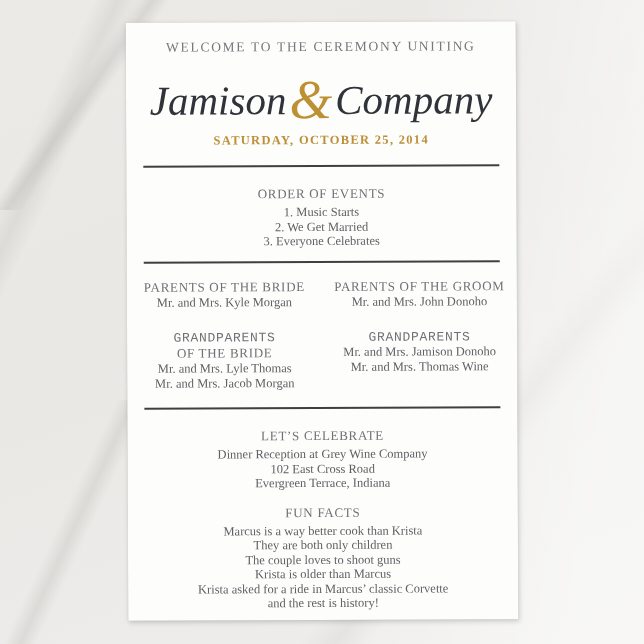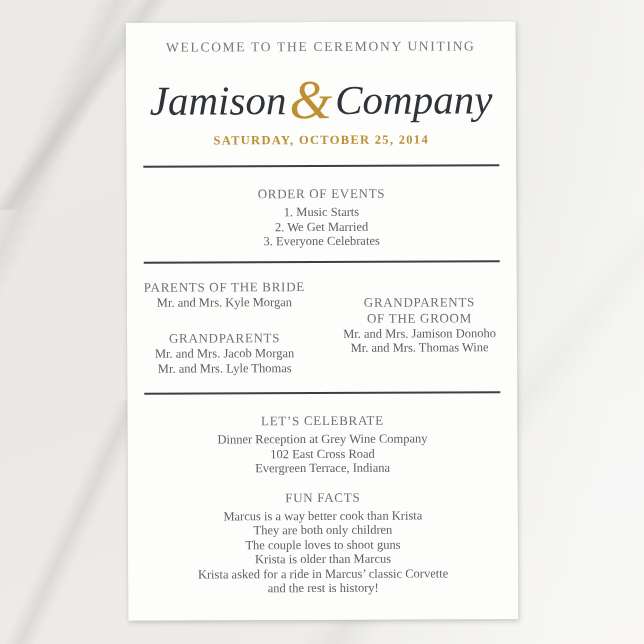--- a/index.html
+++ b/index.html
@@ -58,21 +58,21 @@
     font-size: 13px; letter-spacing: 0.7px; color: #6e7175;
   }
   .body-line { font-size: 12.5px; line-height: 14.5px; color: #5e6164; }
 
   .order { margin-top: 19px; }
   .order .sec-heading { margin-bottom: 3px; }
 
   .family-row { display: flex; margin-top: 16px; }
   .family-col { width: 50%; text-align: center; }
   .parents-names { margin-bottom: 21px; }
-  .gp-heading { margin-top: 16px; }
+  .gp-heading { margin-top: 16px; font-family: Liberation Mono, monospace; }
 
   .celebrate { margin-top: 19px; }
   .celebrate .sec-heading, .funfacts .sec-heading { margin-bottom: 3px; }
   .funfacts { margin-top: 14px; }
 </style>
 </head>
 <body>
 
 <div class="vein1"></div>
 <div class="vein2"></div>
@@ -96,26 +96,28 @@
     <div class="body-line">3. Everyone Celebrates</div>
   </div>
 
   <hr class="divider div2">
 
   <div class="family-row">
     <div class="family-col">
       <div class="sec-heading">PARENTS OF THE BRIDE</div>
       <div class="body-line parents-names">Mr. and Mrs. Kyle Morgan</div>
       <div class="sec-heading gp-heading">GRANDPARENTS</div>
+      <div class="sec-heading">OF THE BRIDE</div>
+      <div class="body-line">Mr. and Mrs. Lyle Thomas</div>
       <div class="body-line">Mr. and Mrs. Jacob Morgan</div>
-      <div class="body-line">Mr. and Mrs. Lyle Thomas</div>
     </div>
     <div class="family-col">
+      <div class="sec-heading">PARENTS OF THE GROOM</div>
+      <div class="body-line parents-names">Mr. and Mrs. John Donoho</div>
       <div class="sec-heading gp-heading">GRANDPARENTS</div>
-      <div class="sec-heading">OF THE GROOM</div>
       <div class="body-line">Mr. and Mrs. Jamison Donoho</div>
       <div class="body-line">Mr. and Mrs. Thomas Wine</div>
     </div>
   </div>
 
   <hr class="divider div3">
 
   <div class="celebrate">
     <div class="sec-heading">LET’S CELEBRATE</div>
     <div class="body-line">Dinner Reception at Grey Wine Company</div>

